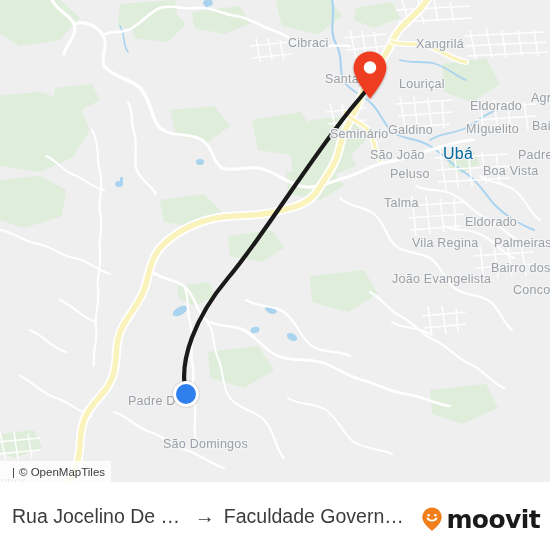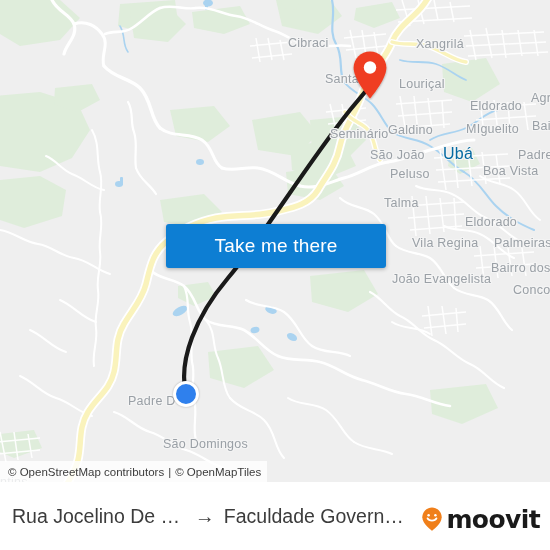--- a/index.html
+++ b/index.html
@@ -377,24 +377,22 @@
       </div>
 
     <div id="origin-marker"></div>
 
     <svg id="dest-marker" viewBox="0 0 38 50">
       <path d="M19 1.5 C10 1.5 2.6 8.8 2.6 17.8 C2.6 29.8 19 48.5 19 48.5
                C19 48.5 35.4 29.8 35.4 17.8 C35.4 8.8 28 1.5 19 1.5 Z" fill="#ef3e22" filter="url(#pinShadow)"></path>
       <circle cx="19" cy="17.5" r="6.2" fill="#ffffff"></circle>
     </svg>
 
-    <button id="cta-button">Take me there</button>
 
     <div id="attribution">
-      <a href="#">© OpenStreetMap contributors</a>
       <span class="attr-sep">|</span>
       <a href="#">© OpenMapTiles</a>
     </div>
   </div>
 
   <div id="bottom-bar">
     <div id="trip-summary">
       <span class="trip-endpoint">Rua Jocelino De Oliveir...</span>
       <span id="trip-arrow">→</span>
       <span class="trip-endpoint">Faculdade Governador O...</span>

